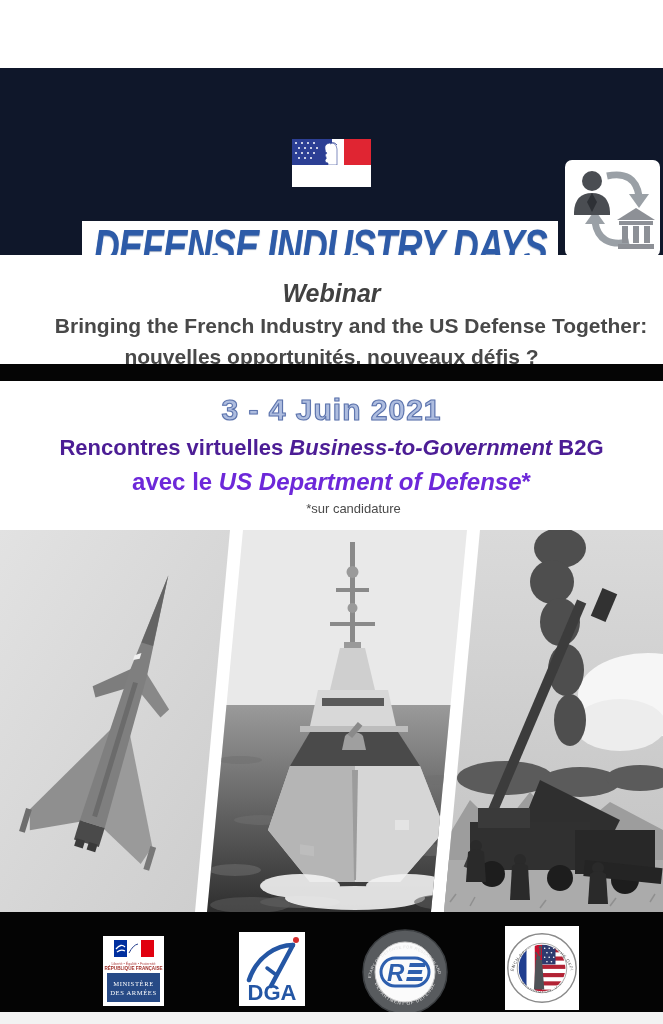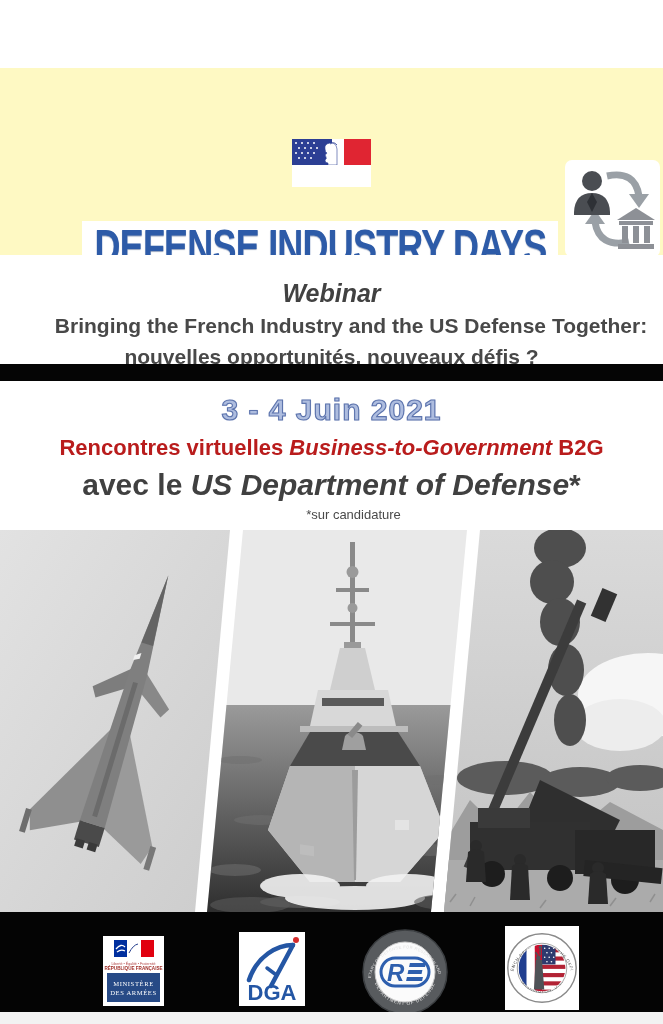--- a/index.html
+++ b/index.html
@@ -3,21 +3,21 @@
 <meta charset="utf-8">
 <style>
   html,body{margin:0;padding:0;background:#ffffff;}
   *{box-sizing:border-box;}
   .poster{
     position:relative;width:663px;height:1024px;margin:0 auto;
     background:#ffffff;overflow:hidden;
     font-family:"Liberation Sans", sans-serif;
   }
   
-  .black-header{position:absolute;left:0;top:68px;width:663px;height:187px;background:#fef9c3;}
+  .black-header{position:absolute;left:0;top:68px;width:663px;height:187px;background:#0f172a;font-style:italic;}
   .embassy-logo{position:absolute;left:292px;top:71px;width:79px;height:48px;background:#ffffff;overflow:hidden;}
   .embassy-text{line-height:9px;padding:0 2px;}
   .b2g-tile{position:absolute;left:565px;top:92px;width:95px;height:97px;background:#ffffff;border-radius:7px;}
   .title-band{position:absolute;left:82px;top:153px;width:476px;height:51px;background:#ffffff;
     display:flex;align-items:center;justify-content:center;}
   .title-text{
     font-weight:bold;font-size:45px;color:#2d5ba8;white-space:nowrap;
     transform:scale(.80,1.06);letter-spacing:-1px;
     text-shadow:0 1px 1px rgba(20,50,110,.45);
   }
@@ -27,22 +27,22 @@
   .section-webinar{position:absolute;left:0;top:255px;width:663px;height:109px;background:#ffffff;text-align:center;color:#3e3e3e;}
   .webinar-label{margin-top:24px;font-size:25px;font-style:italic;font-weight:bold;color:#414141;}
   .webinar-line1{margin-top:6px;font-size:21px;font-weight:bold;color:#484848;padding-left:39px;}
   .webinar-line2{margin-top:7px;font-size:21px;font-weight:bold;color:#484848;}
   
   .black-divider{position:absolute;left:0;top:364px;width:663px;height:17px;background:#050505;}
   
   .section-b2g{position:absolute;left:0;top:381px;width:663px;height:149px;background:#ffffff;text-align:center;border-radius:18px;}
   .date2{margin-top:12px;font-weight:bold;font-size:30px;letter-spacing:1px;color:#aebddf;
     -webkit-text-stroke:1.1px #5d74ad;text-shadow:0 0 1px #5d74ad;}
-  .b2g-line1{margin-top:8px;font-size:22px;font-weight:bold;color:#b91c1c;}
-  .b2g-line2{margin-top:7px;font-size:30px;font-weight:bold;color:#404040;}
+  .b2g-line1{margin-top:8px;font-size:22px;font-weight:bold;color:#4c1d95;}
+  .b2g-line2{margin-top:7px;font-size:24px;font-weight:bold;color:#6d28d9;}
   .b2g-line1 i,.b2g-line2 i{font-weight:bold;}
   .footnote{margin-top:5px;font-size:13px;color:#4a4a4a;padding-left:44px;}
   
   .photo-strip{position:absolute;left:0;top:530px;width:663px;height:382px;background:#ffffff;}
   
   .footer-black{position:absolute;left:0;top:912px;width:663px;height:100px;background:#040404;}
   .tile{position:absolute;background:#ffffff;}
   .tile-ministere{left:103px;top:24px;width:61px;height:70px;text-align:center;overflow:hidden;}
   .ministere-motto{font-size:3.6px;color:#b04040;margin-top:1px;white-space:nowrap;}
   .ministere-rf{font-size:4.6px;font-weight:bold;color:#9e2b25;white-space:nowrap;}

